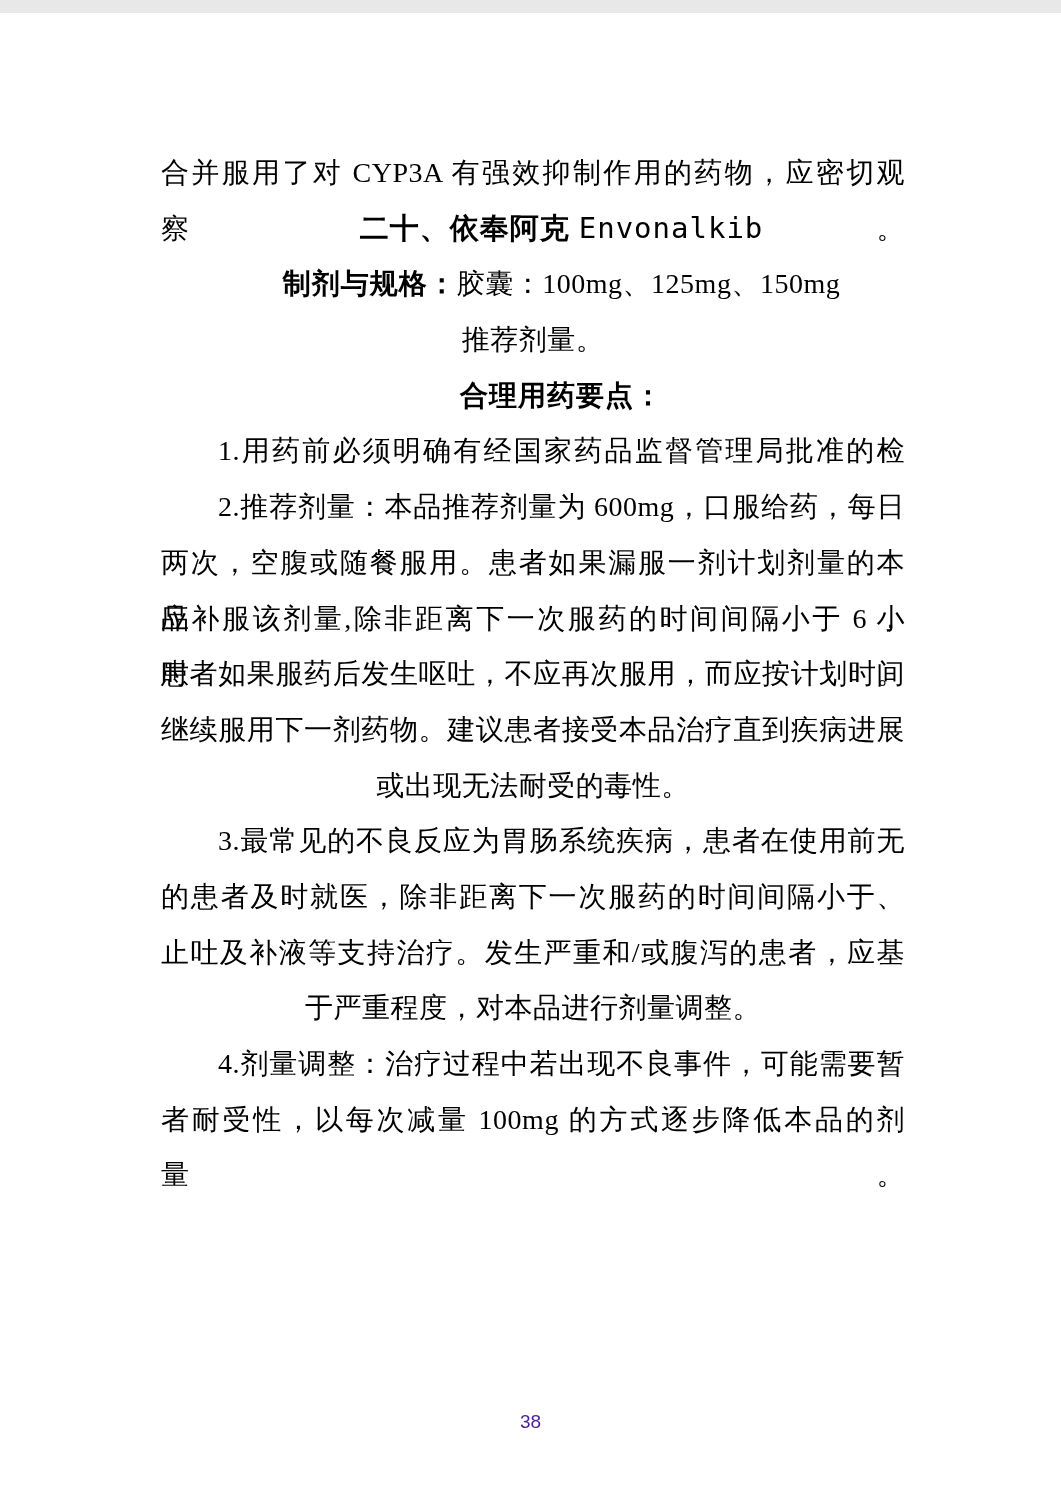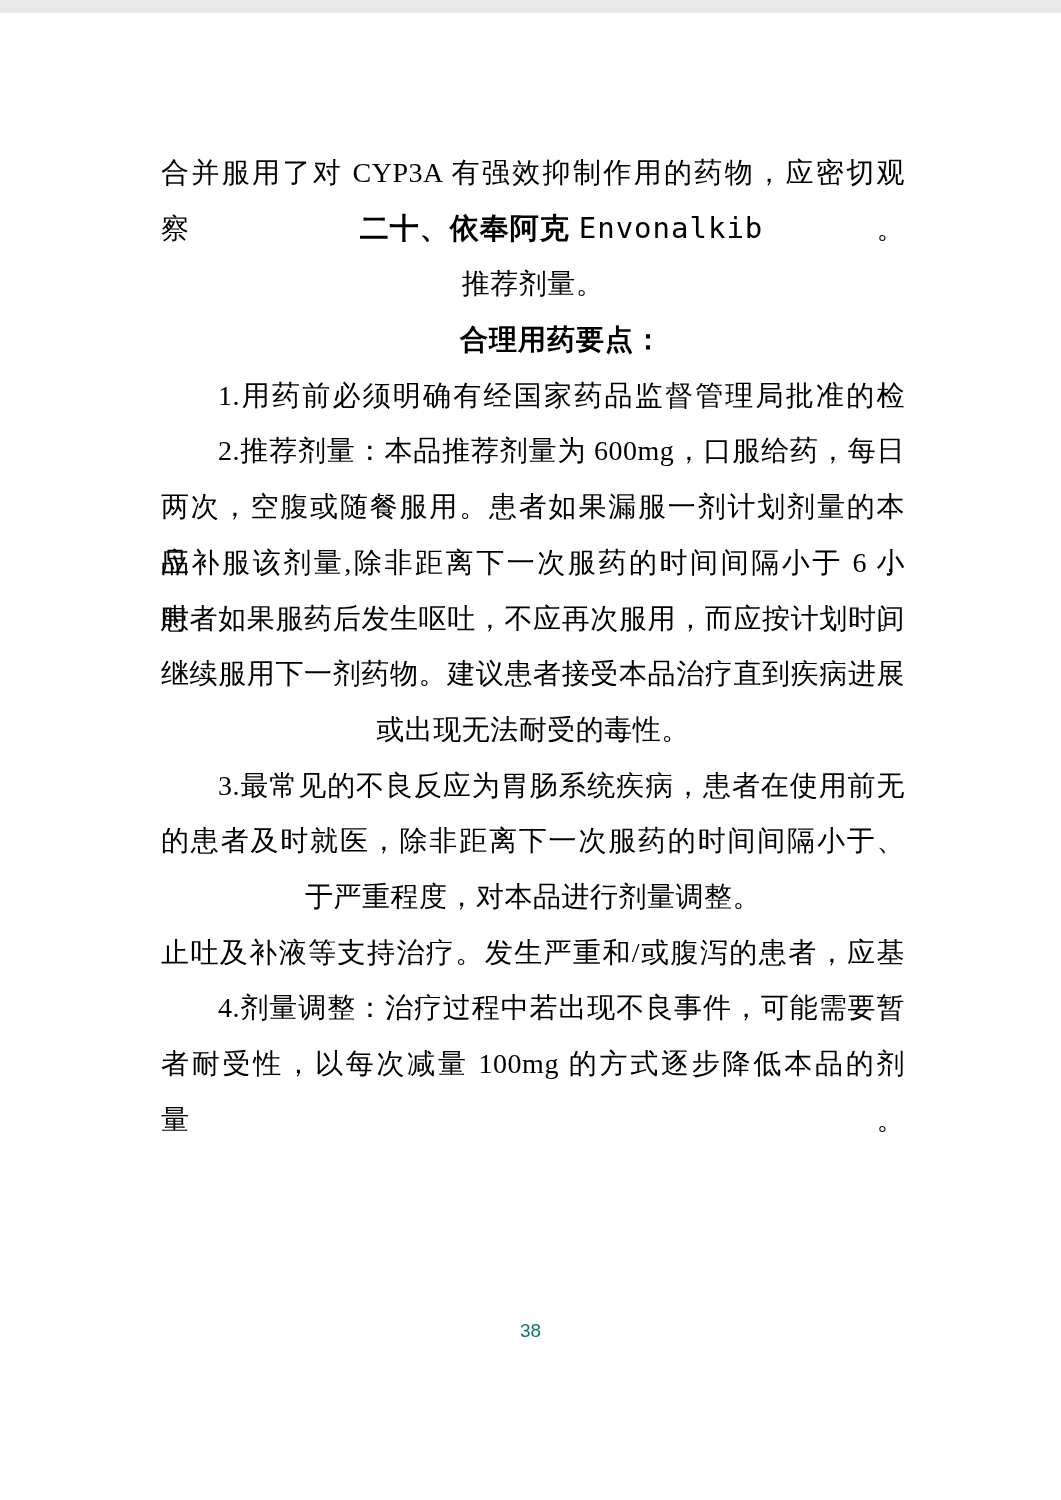--- a/index.html
+++ b/index.html
@@ -50,46 +50,47 @@
     font-size: 29px;
   }
   .seg.latin-hei {
     font-weight: normal;
     font-family: "DejaVu Sans Mono", "Liberation Mono", monospace;
     font-size: 27px;
     letter-spacing: 1px;
   }
   .page-number {
     position: absolute;
-    top: 1307px;
+    top: 1398px;
     left: 0;
     width: 100%;
     text-align: center;
     font-size: 19px;
     font-family: "Liberation Sans", "DejaVu Sans", sans-serif;
-    color: #0f766e;
+    color: #4c1d95;
   }
 </style>
 </head>
 <body>
 
 <div class="page">
   <div class="doc-body">
       <div class="line fill"><span class="seg">合并服用了对 CYP3A 有强效抑制作用的药物，应密切观察。</span></div>
       <div class="line indent heading"><span class="seg bold">二十、依奉阿克 </span><span class="seg latin-hei">Envonalkib</span></div>
+      <div class="line indent"><span class="seg bold">制剂与规格：</span><span class="seg">胶囊：100mg、125mg、150mg</span></div>
       <div class="line"><span class="seg">推荐剂量。</span></div>
       <div class="line indent"><span class="seg bold">合理用药要点：</span></div>
       <div class="line indent fill"><span class="seg">1.用药前必须明确有经国家药品监督管理局批准的检</span></div>
       <div class="line indent fill"><span class="seg">2.推荐剂量：本品推荐剂量为 600mg，口服给药，每日</span></div>
       <div class="line fill"><span class="seg">两次，空腹或随餐服用。患者如果漏服一剂计划剂量的本品，</span></div>
       <div class="line fill"><span class="seg">应补服该剂量,除非距离下一次服药的时间间隔小于 6 小时。</span></div>
       <div class="line fill"><span class="seg">患者如果服药后发生呕吐，不应再次服用，而应按计划时间</span></div>
       <div class="line fill"><span class="seg">继续服用下一剂药物。建议患者接受本品治疗直到疾病进展</span></div>
       <div class="line"><span class="seg">或出现无法耐受的毒性。</span></div>
       <div class="line indent fill"><span class="seg">3.最常见的不良反应为胃肠系统疾病，患者在使用前无</span></div>
       <div class="line fill"><span class="seg">的患者及时就医，除非距离下一次服药的时间间隔小于、</span></div>
+      <div class="line fill"><span class="seg">止吐及补液等支持治疗。发生严重和/或腹泻的患者，应基</span></div>
       <div class="line"><span class="seg">于严重程度，对本品进行剂量调整。</span></div>
-      <div class="line fill"><span class="seg">止吐及补液等支持治疗。发生严重和/或腹泻的患者，应基</span></div>
       <div class="line indent fill"><span class="seg">4.剂量调整：治疗过程中若出现不良事件，可能需要暂</span></div>
       <div class="line fill"><span class="seg">者耐受性，以每次减量 100mg 的方式逐步降低本品的剂量。</span></div>
     </div>
   <div class="page-number">38</div>
 </div>
 
 </body></html>

